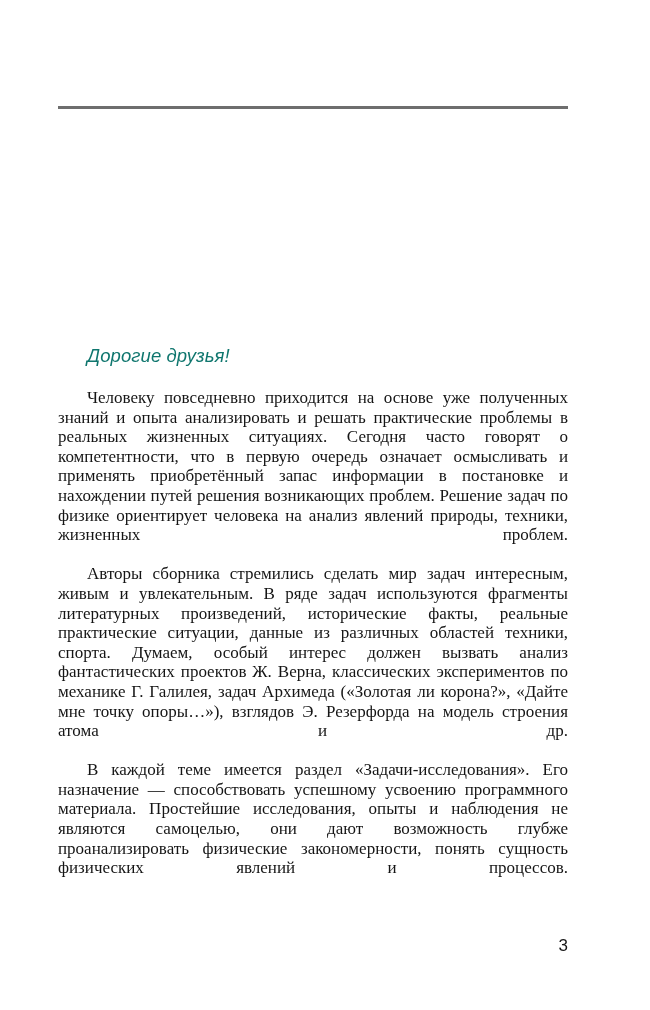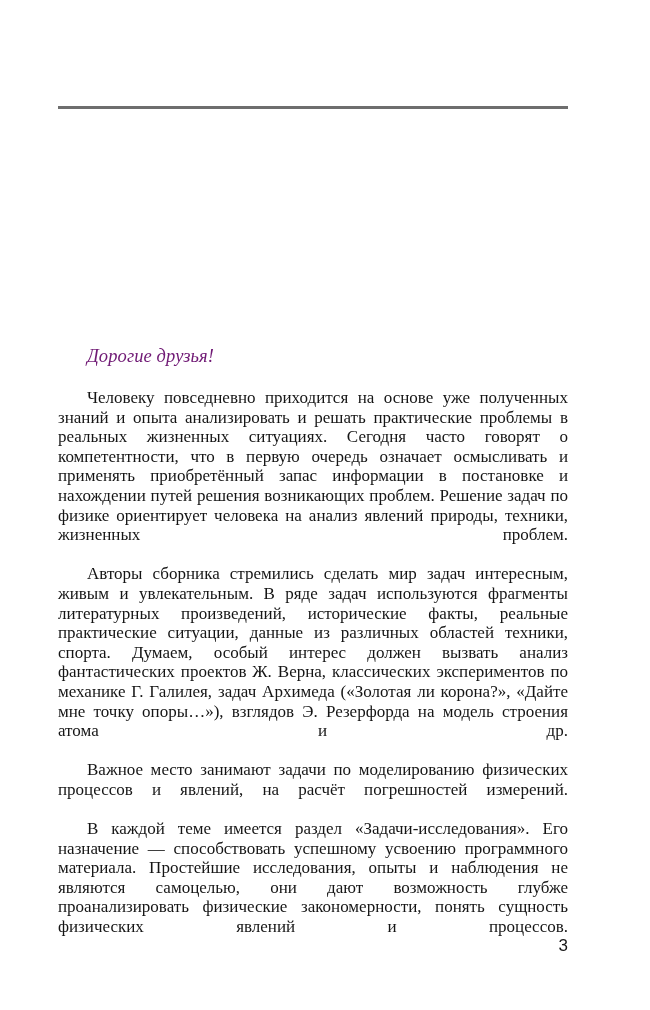--- a/index.html
+++ b/index.html
@@ -38,27 +38,27 @@
 
   
   .text-column {
     position: absolute;
     left: 58px;
     top: 344px;
     width: 510px;
   }
 
   .greeting {
-    font-family: Liberation Serif, serif;
+    font-family: Liberation Sans, sans-serif;
     font-style: italic;
     font-weight: 400;
     font-size: 18.5px;
     line-height: 24px;
     letter-spacing: 0.1px;
-    color: #701a75;
+    color: #0f766e;
     margin: 0 0 20px 0;
     padding-left: 29px;
     white-space: nowrap;
   }
 
   .body-par {
     margin: 0;
     font-size: 17px;
     line-height: 19.6px;
     text-align: justify;
@@ -97,21 +97,20 @@
   <div class="header-rule"></div>
 
   <div class="text-column">
 
     <h1 class="greeting">Дорогие друзья!</h1>
 
     <p class="body-par">Человеку повседневно приходится на основе уже полученных знаний и опыта анализировать и решать практические проблемы в реальных жизненных ситуациях. Сегодня часто говорят о компетентности, что в первую очередь означает осмысливать и применять приобретённый запас информации в постановке и нахождении путей решения возникающих проблем. Решение задач по физике ориентирует человека на анализ явлений природы, техники, жизненных проблем.</p>
 
     <p class="body-par">Авторы сборника стремились сделать мир задач интересным, живым и увлекательным. В ряде задач используются фрагменты литературных произведений, исторические факты, реальные практические ситуации, данные из различных областей техники, спорта. Думаем, особый интерес должен вызвать анализ фантастических проектов Ж. Верна, классических экспериментов по механике Г. Галилея, задач Архимеда («Золотая ли корона?», «Дайте мне точку опоры…»), взглядов Э. Резерфорда на модель строения атома и др.</p>
 
-    <p class="body-par">Важное место занимают задачи по моделированию физических процессов и явлений, на расчёт погрешностей измерений.</p>
 
     <p class="body-par">В каждой теме имеется раздел «Задачи-исследования». Его назначение — способствовать успешному усвоению программного материала. Простейшие исследования, опыты и наблюдения не являются самоцелью, они дают возможность глубже проанализировать физические закономерности, понять сущность физических явлений и процессов.</p>
 
   </div>
 
   <div class="folio">3</div>
 
 </div>
 
 </body></html>

